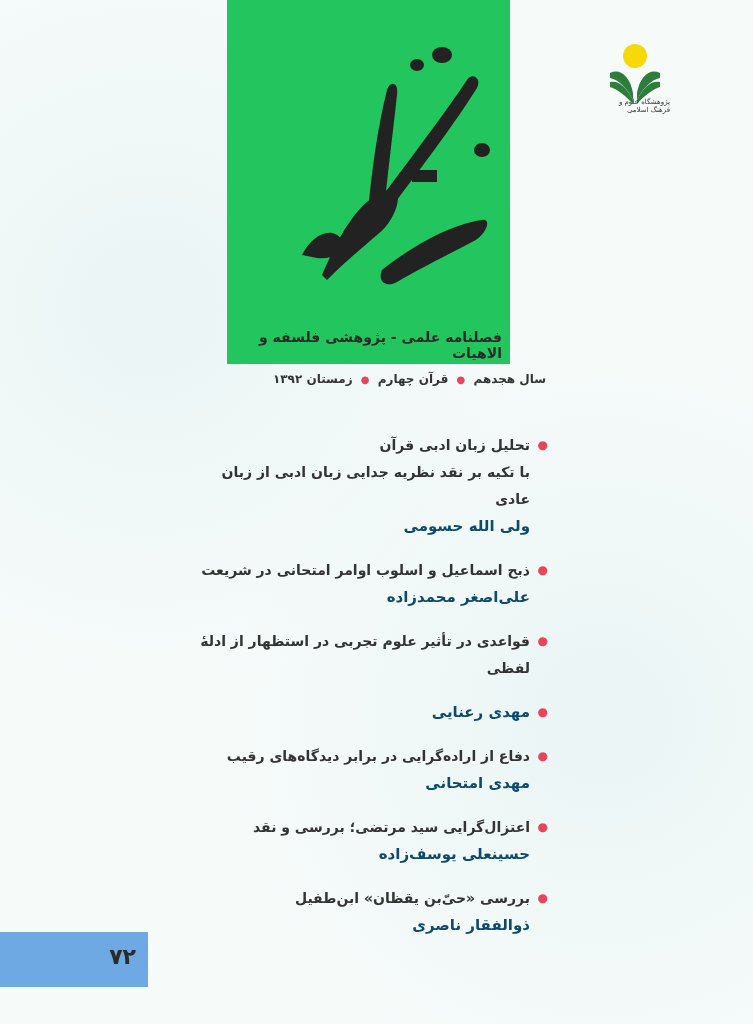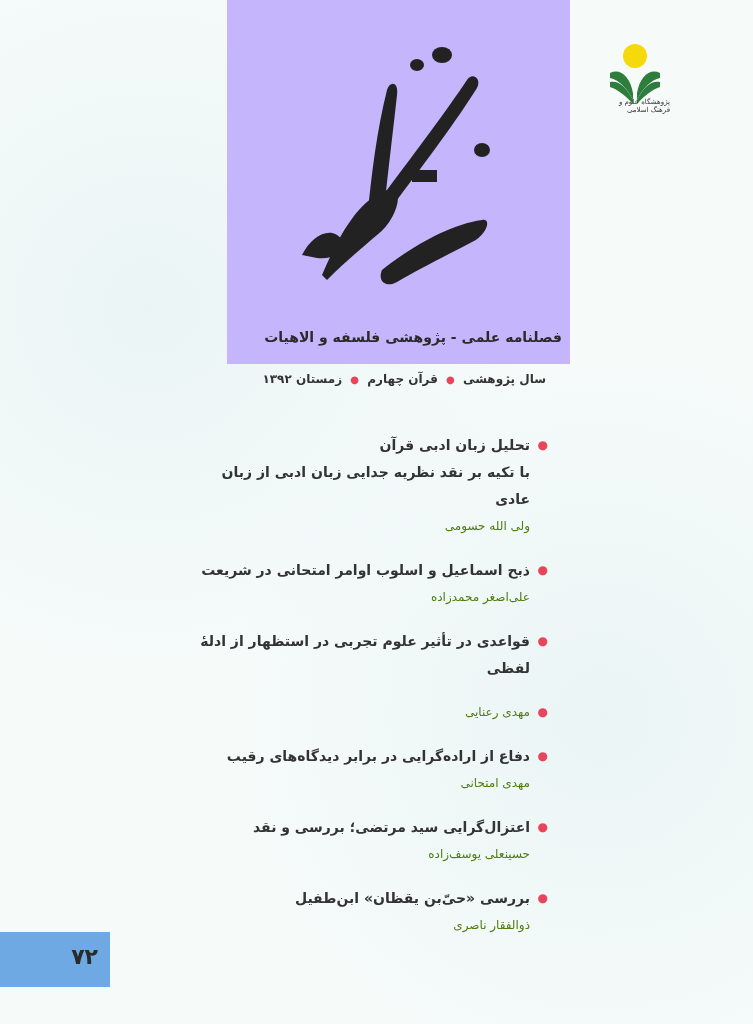--- a/index.html
+++ b/index.html
@@ -1,32 +1,32 @@
 <!DOCTYPE html>
 <html><head>
 <meta charset="utf-8">
 <style>
   html,body{margin:0;padding:0;}
   body{width:753px;height:1024px;background:#f6fbfa;position:relative;overflow:hidden;font-family:"DejaVu Sans",sans-serif;}
   .bg-pattern{position:absolute;inset:0;background:
     radial-gradient(circle at 20% 30%, rgba(200,225,230,0.25) 0, transparent 40%),
     radial-gradient(circle at 80% 70%, rgba(200,225,230,0.25) 0, transparent 40%);}
-  .title-block{position:absolute;left:227px;top:0;width:343px;height:364px;background:#c4b5fd;}
+  .title-block{position:absolute;left:227px;top:0;width:283px;height:364px;background:#22c55e;}
   .calligraphy{position:absolute;left:20px;top:20px;width:280px;height:300px;}
   .subtitle{position:absolute;left:0;right:8px;top:329px;text-align:right;direction:rtl;font-weight:bold;font-size:14px;color:#2a2a2a;}
   .issue-line{position:absolute;left:260px;width:286px;top:372px;text-align:right;direction:rtl;font-weight:bold;font-size:12px;color:#333;}
   .issue-line .dot{color:#e8455a;font-size:10px;margin:0 4px;}
   .logo{position:absolute;left:605px;top:38px;width:60px;height:75px;}
   .logo-text{position:absolute;left:600px;top:98px;width:70px;font-size:7px;color:#333;direction:rtl;text-align:right;}
   .toc{position:absolute;left:200px;width:330px;top:432px;direction:rtl;}
   .article{margin-bottom:17px;}
   .art-title{font-weight:bold;font-size:14px;color:#333;line-height:27px;position:relative;}
   .art-title .bullet{position:absolute;right:-18px;top:0;color:#e8455a;font-size:12px;}
-  .art-author{font-size:12px;color:#4d7c0f;line-height:27px;font-weight:normal;}
-  .issue-box{position:absolute;left:0;top:932px;width:110px;height:55px;background:#6ea9e4;}
+  .art-author{font-size:15px;color:#0c4a6e;line-height:27px;font-weight:bold;}
+  .issue-box{position:absolute;left:0;top:932px;width:110px;height:55px;background:#6ea9e4;padding-left:38px;}
   .issue-num{position:absolute;right:12px;top:12px;font-weight:bold;font-size:22px;color:#2a2a2a;}
 </style>
 </head>
 <body>
 
 <div class="bg-pattern"></div>
 
 <div class="title-block">
   <svg class="calligraphy" viewBox="0 0 280 300">
     <title>نقد و نظر</title>
@@ -37,21 +37,21 @@
     <ellipse cx="195" cy="35" rx="10" ry="8" fill="#222"></ellipse>
     <ellipse cx="170" cy="45" rx="7" ry="6" fill="#222"></ellipse>
     <ellipse cx="235" cy="130" rx="8" ry="7" fill="#222"></ellipse>
     <rect x="165" y="150" width="25" height="12" fill="#222"></rect>
     <path d="M55 235 C65 215 85 205 95 220 C100 232 85 240 70 238 Z" fill="#222"></path>
   </svg>
   <div class="subtitle">فصلنامه علمی - پژوهشی فلسفه و الاهیات</div>
 </div>
 
 <div class="issue-line">
-  <span>سال پژوهشی</span>
+  <span>سال هجدهم</span>
   <span class="dot">●</span>
   <span>قرآن چهارم</span>
   <span class="dot">●</span>
   <span>زمستان ۱۳۹۲</span>
 </div>
 
 <svg class="logo" viewBox="0 0 60 75">
   <circle cx="30" cy="18" r="12" fill="#f5d90a"></circle>
   <path d="M5 35 C15 30 25 38 28 55 L28 62 C22 50 14 42 5 40 Z" fill="#2e7d3c"></path>
   <path d="M5 44 C14 42 22 50 28 62 L28 66 C20 57 12 51 5 49 Z" fill="#2e7d3c"></path>

